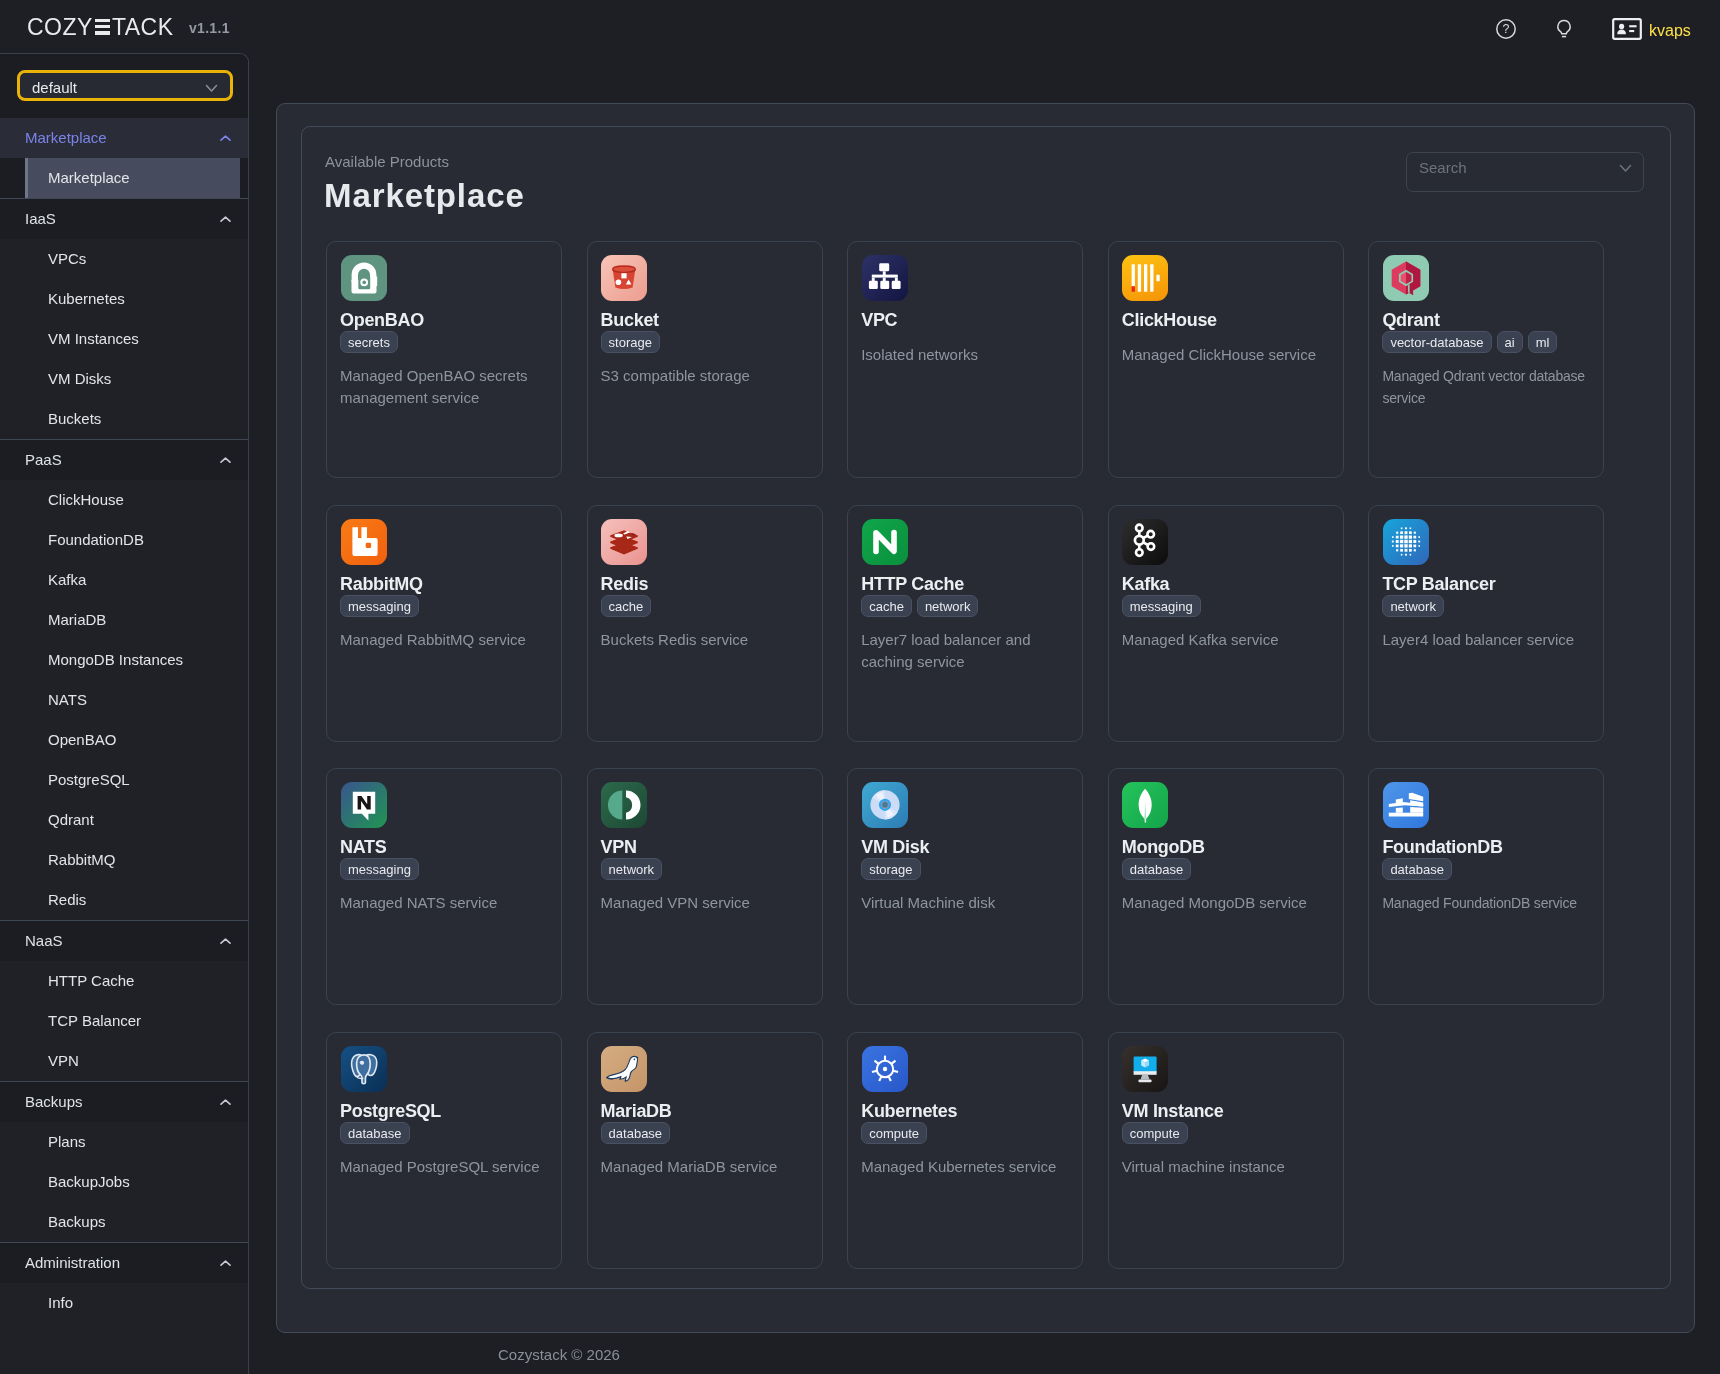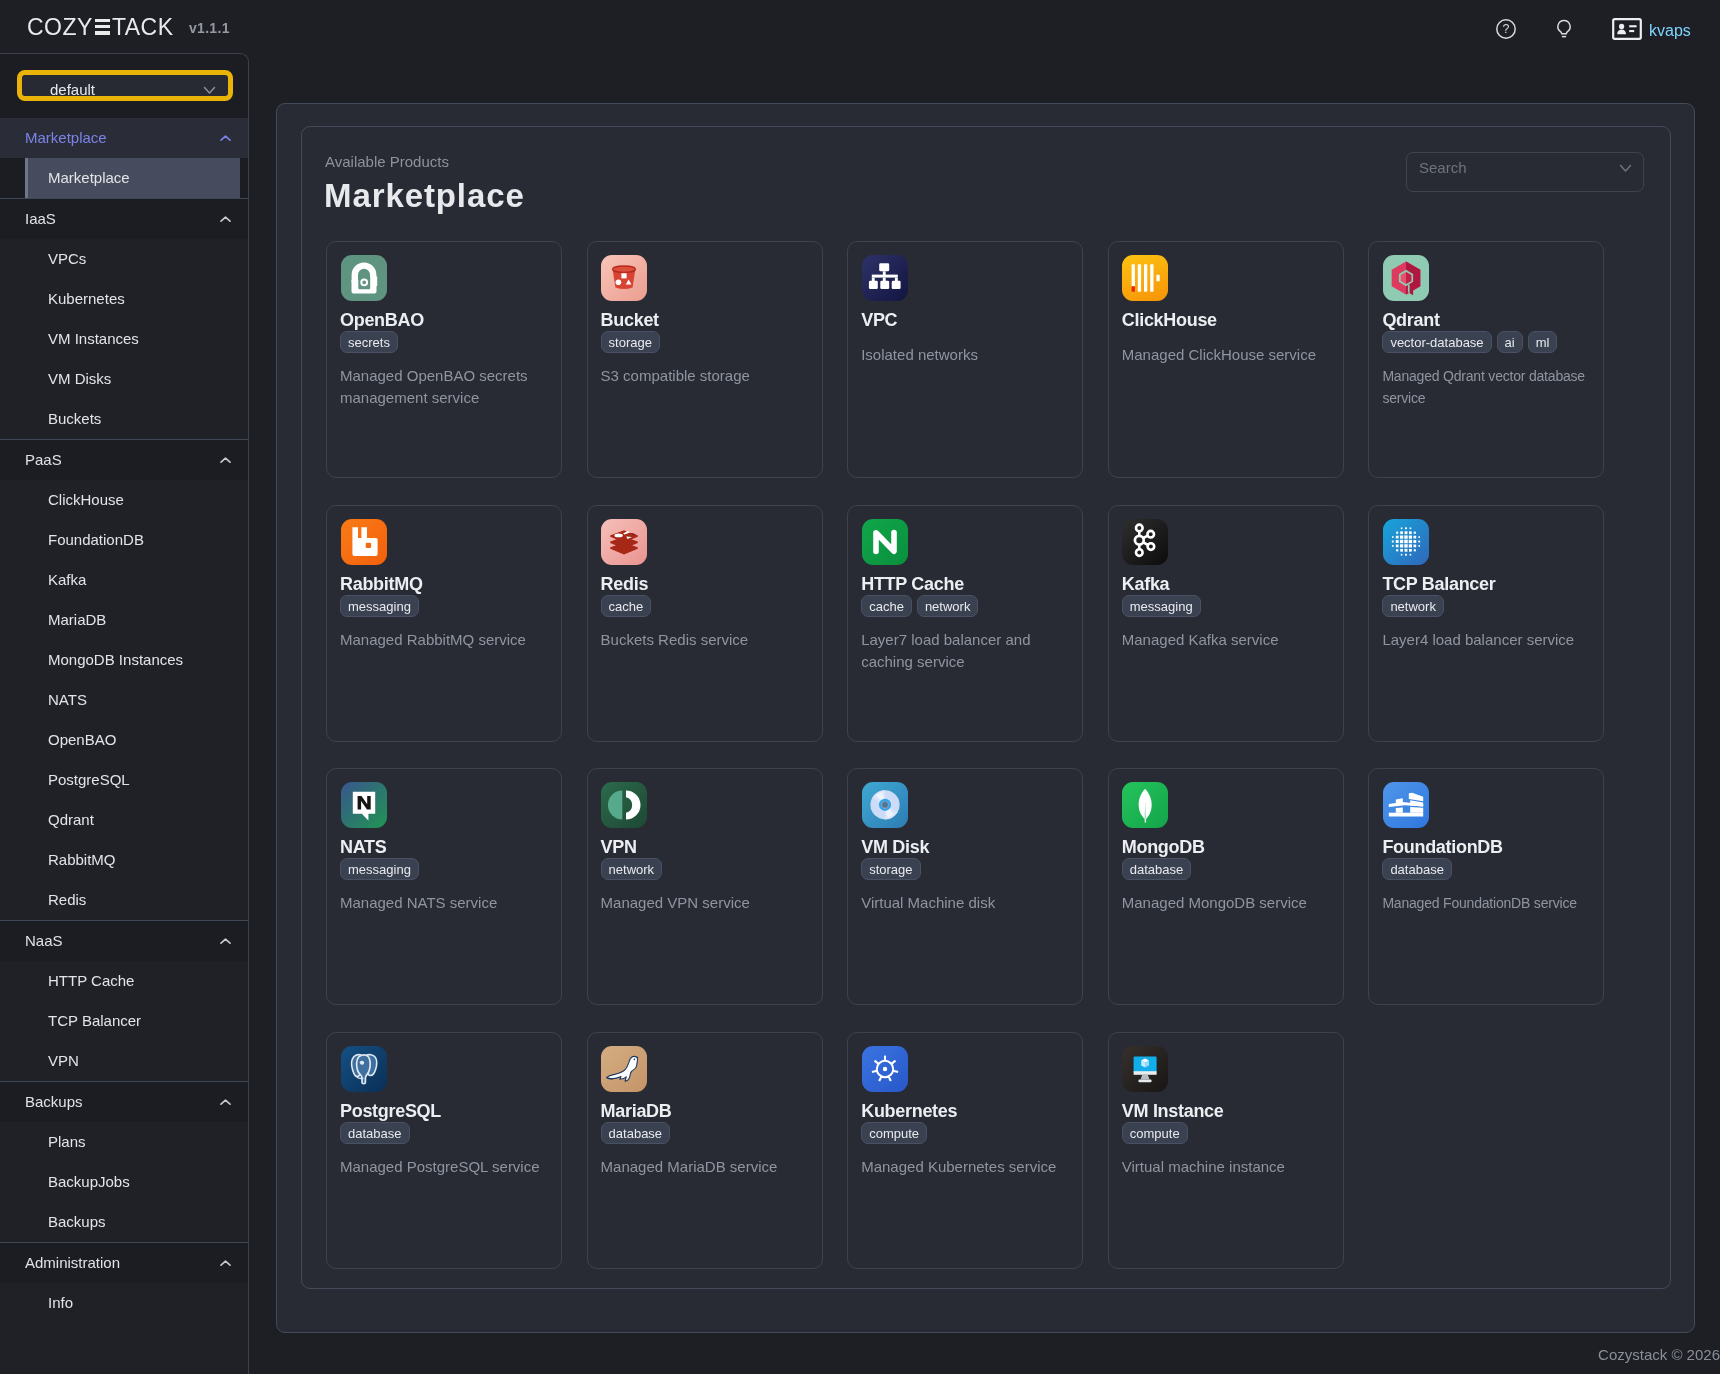--- a/index.html
+++ b/index.html
@@ -3,26 +3,26 @@
 <style>
 * { margin:0; padding:0; box-sizing:border-box; }
 html,body { width:1720px; height:1374px; background:#1d1f25; font-family:"Liberation Sans", sans-serif; overflow:hidden; position:relative; }
 
 .logo { position:absolute; left:27px; top:14px; color:#e9eaec; font-size:23px; font-weight:400; letter-spacing:0.5px; white-space:nowrap; }
 .logo .bars { display:inline-block; width:15px; height:16px; position:relative; margin:0 2px; }
 .logo .bars i { position:absolute; left:0; width:15px; height:3.2px; background:#e9eaec; }
 .logo .bars i:nth-child(1){top:0;} .logo .bars i:nth-child(2){top:6.2px;} .logo .bars i:nth-child(3){top:12.4px;}
 .ver { position:absolute; left:189px; top:20px; color:#9599a2; font-size:14px; font-weight:700; letter-spacing:0.3px; }
 .hicon { position:absolute; top:18px; }
-.kvaps { position:absolute; left:1612px; top:18px; color:#7dd3fc; font-size:16px; font-weight:400;text-align:center; }
+.kvaps { position:absolute; left:1612px; top:18px; color:#fde047; font-size:16px; font-weight:400;text-align:center; }
 .kvaps svg { vertical-align:-4px; margin-right:7px; }
 
 .sidebar { position:absolute; left:0; top:53px; width:249px; height:1321px; background:#1f2127; border-top:1px solid #3a404c; border-right:1px solid #3a404c; border-top-right-radius:9px; }
 .seltop { position:absolute; left:0; top:0; width:248px; height:64px; background:#1b1d22; border-top-right-radius:9px; }
-.select { position:absolute; left:17px; top:16px; width:216px; height:31px; border:5px solid #eab308; border-radius:8px; background:#272a32; color:#e8eaed; font-size:15px; line-height:29px; padding-left:28px; }
+.select { position:absolute; left:17px; top:16px; width:216px; height:31px; border:3px solid #eab308; border-radius:8px; background:#272a32; color:#e8eaed; font-size:15px; line-height:29px; padding-left:12px; }
 .select svg { position:absolute; right:12px; top:11px; }
 .menu { position:absolute; left:0; top:64px; width:248px; }
 .mgroup { height:40px; line-height:40px; padding-left:25px; color:#dfe2e6; font-size:15px; background:#1b1d22; position:relative; }
 .mgroup svg { position:absolute; right:17px; top:17px; }
 .active-group { background:#2a2d37; color:#7b83e8; }
 .mkrow { height:40px; background:#1b1d22; position:relative; }
 .mitem { height:40px; line-height:40px; padding-left:48px; color:#e2e4e8; font-size:15px; position:relative; }
 .mitem.sel { position:absolute; left:25px; top:0; width:215px; padding-left:23px; background:#464c5d; }
 .selbar { position:absolute; left:0; top:0; width:3px; height:40px; background:#6e7688; }
 .mdivider { height:1px; background:#3f4654; }
@@ -37,21 +37,21 @@
 .grid { position:absolute; left:24px; top:114px; display:grid; grid-template-columns:repeat(5,236px); grid-auto-rows:237px; column-gap:24.6px; row-gap:26.5px; }
 .card { border:1px solid #3b4250; border-radius:10px; padding:13px; position:relative; }
 .tile { width:46px; height:46px; border-radius:11px; margin-top:0px; margin-left:0.5px; }
 .cname { margin-top:9px; color:#eceef2; font-size:18px; font-weight:700; letter-spacing:-0.3px; line-height:21px; }
 .tags { height:22px; display:flex; gap:5px; }
 .pill { display:inline-block; height:22px; line-height:21px; padding:0 7px; background:#3a4150; border:1px solid #4a5162; border-radius:7px; color:#e8eaee; font-size:13px; box-sizing:border-box; }
 .cdesc { margin-top:12px; color:#8f95a0; font-size:15px; line-height:22px; white-space:nowrap; }
 .cdesc.tight { font-size:14px; letter-spacing:-0.2px; }
 .card.notags .cdesc { margin-top:13px; }
 
-.footer { position:absolute; left:498px; right:0; top:1346px; text-align:right; color:#8b8f98; font-size:15px; }
+.footer { position:absolute; left:498px; right:0; top:1346px; text-align:left; color:#8b8f98; font-size:15px; }
 </style></head>
 <body>
 <div class="logo">COZY<span class="bars"><i></i><i></i><i></i></span>TACK</div>
 <div class="ver">v1.1.1</div>
 <svg class="hicon" style="left:1495px" width="22" height="22" viewBox="0 0 22 22">
     <circle cx="11" cy="11" r="9.2" fill="none" stroke="#d8dade" stroke-width="1.5"></circle>
     <text x="11" y="15.4" text-anchor="middle" font-family="Liberation Sans" font-size="12.5" fill="#d8dade">?</text>
   </svg>
 <svg class="hicon" style="left:1553px" width="22" height="22" viewBox="0 0 22 22">
     <path d="M11 2.6 a6.1 6.1 0 0 1 3.5 11.1 c-.7.5-1.1 1.2-1.2 2 h-4.6 c-.1-.8-.5-1.5-1.2-2 A6.1 6.1 0 0 1 11 2.6 Z" fill="none" stroke="#d8dade" stroke-width="1.5"></path>

